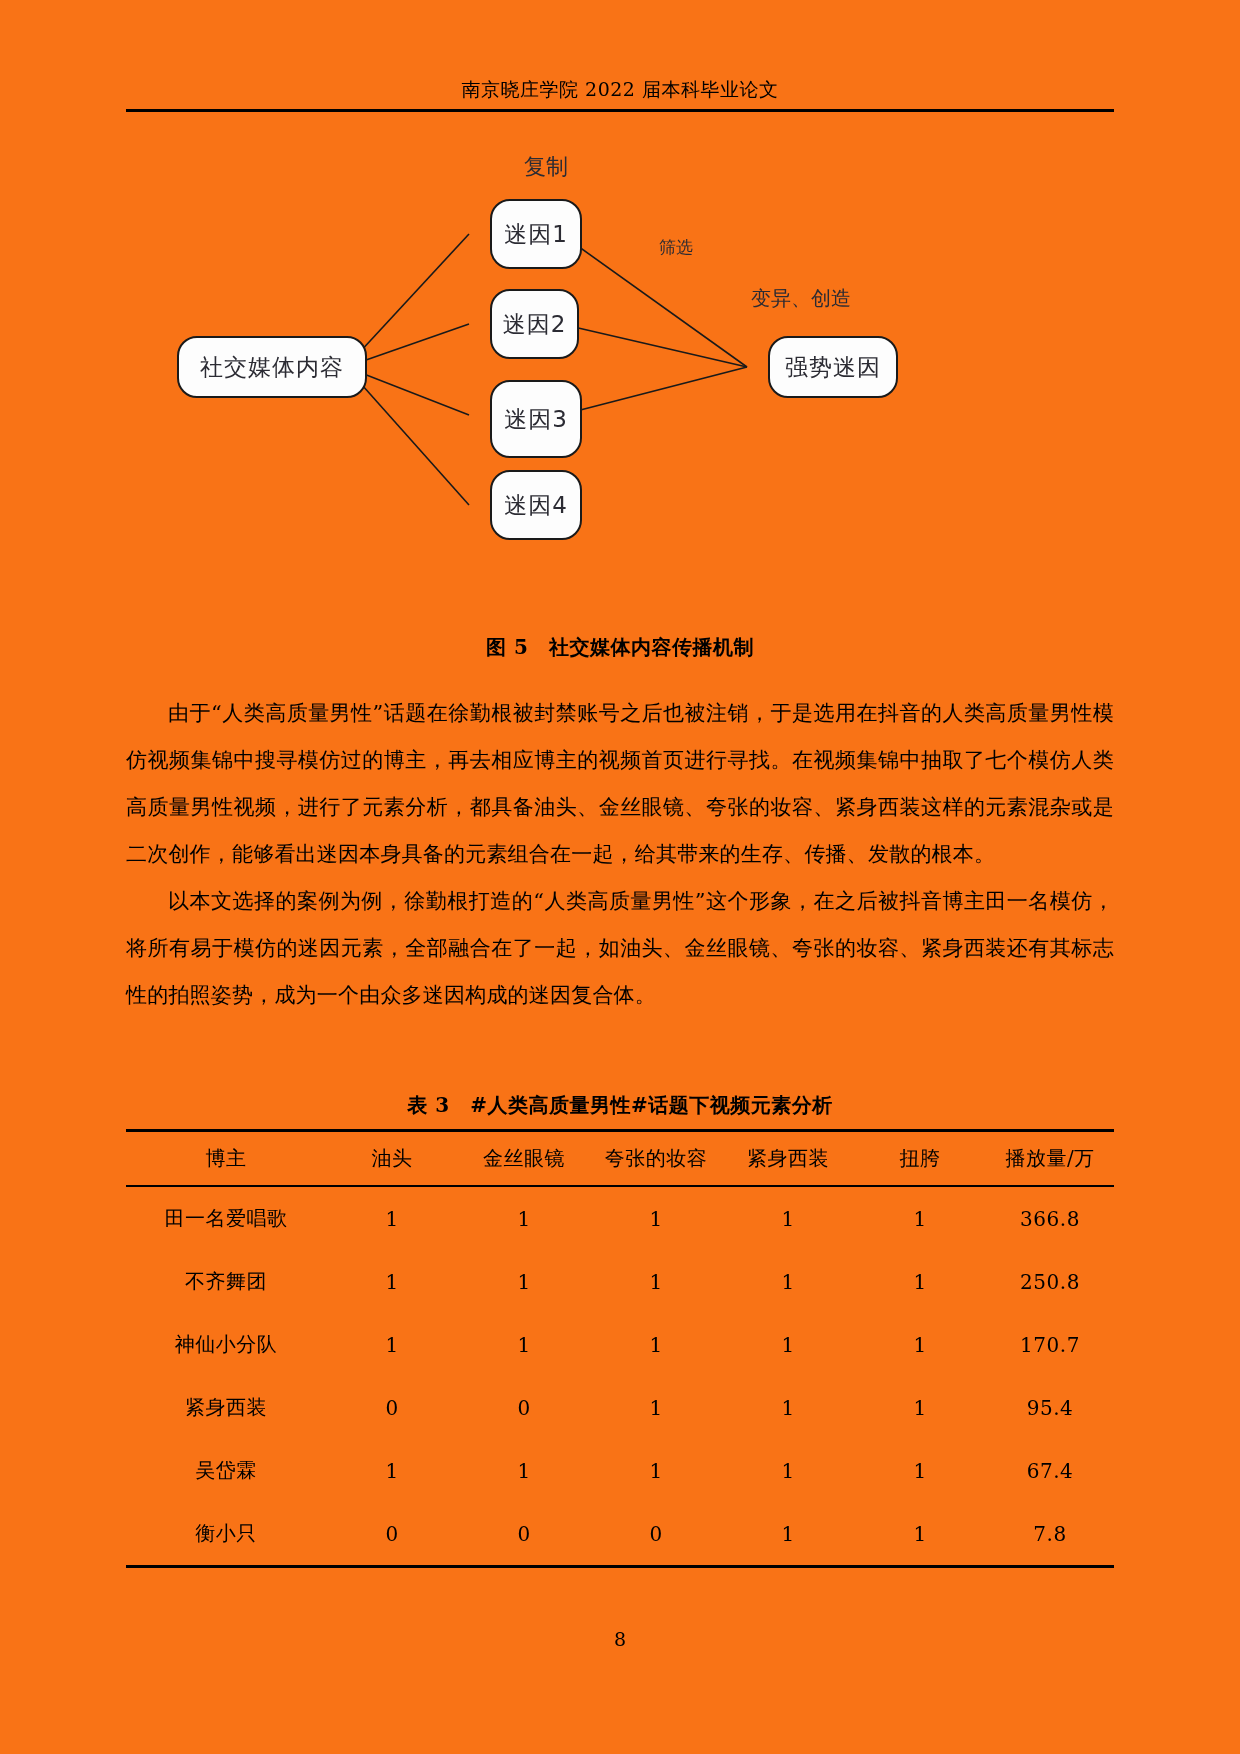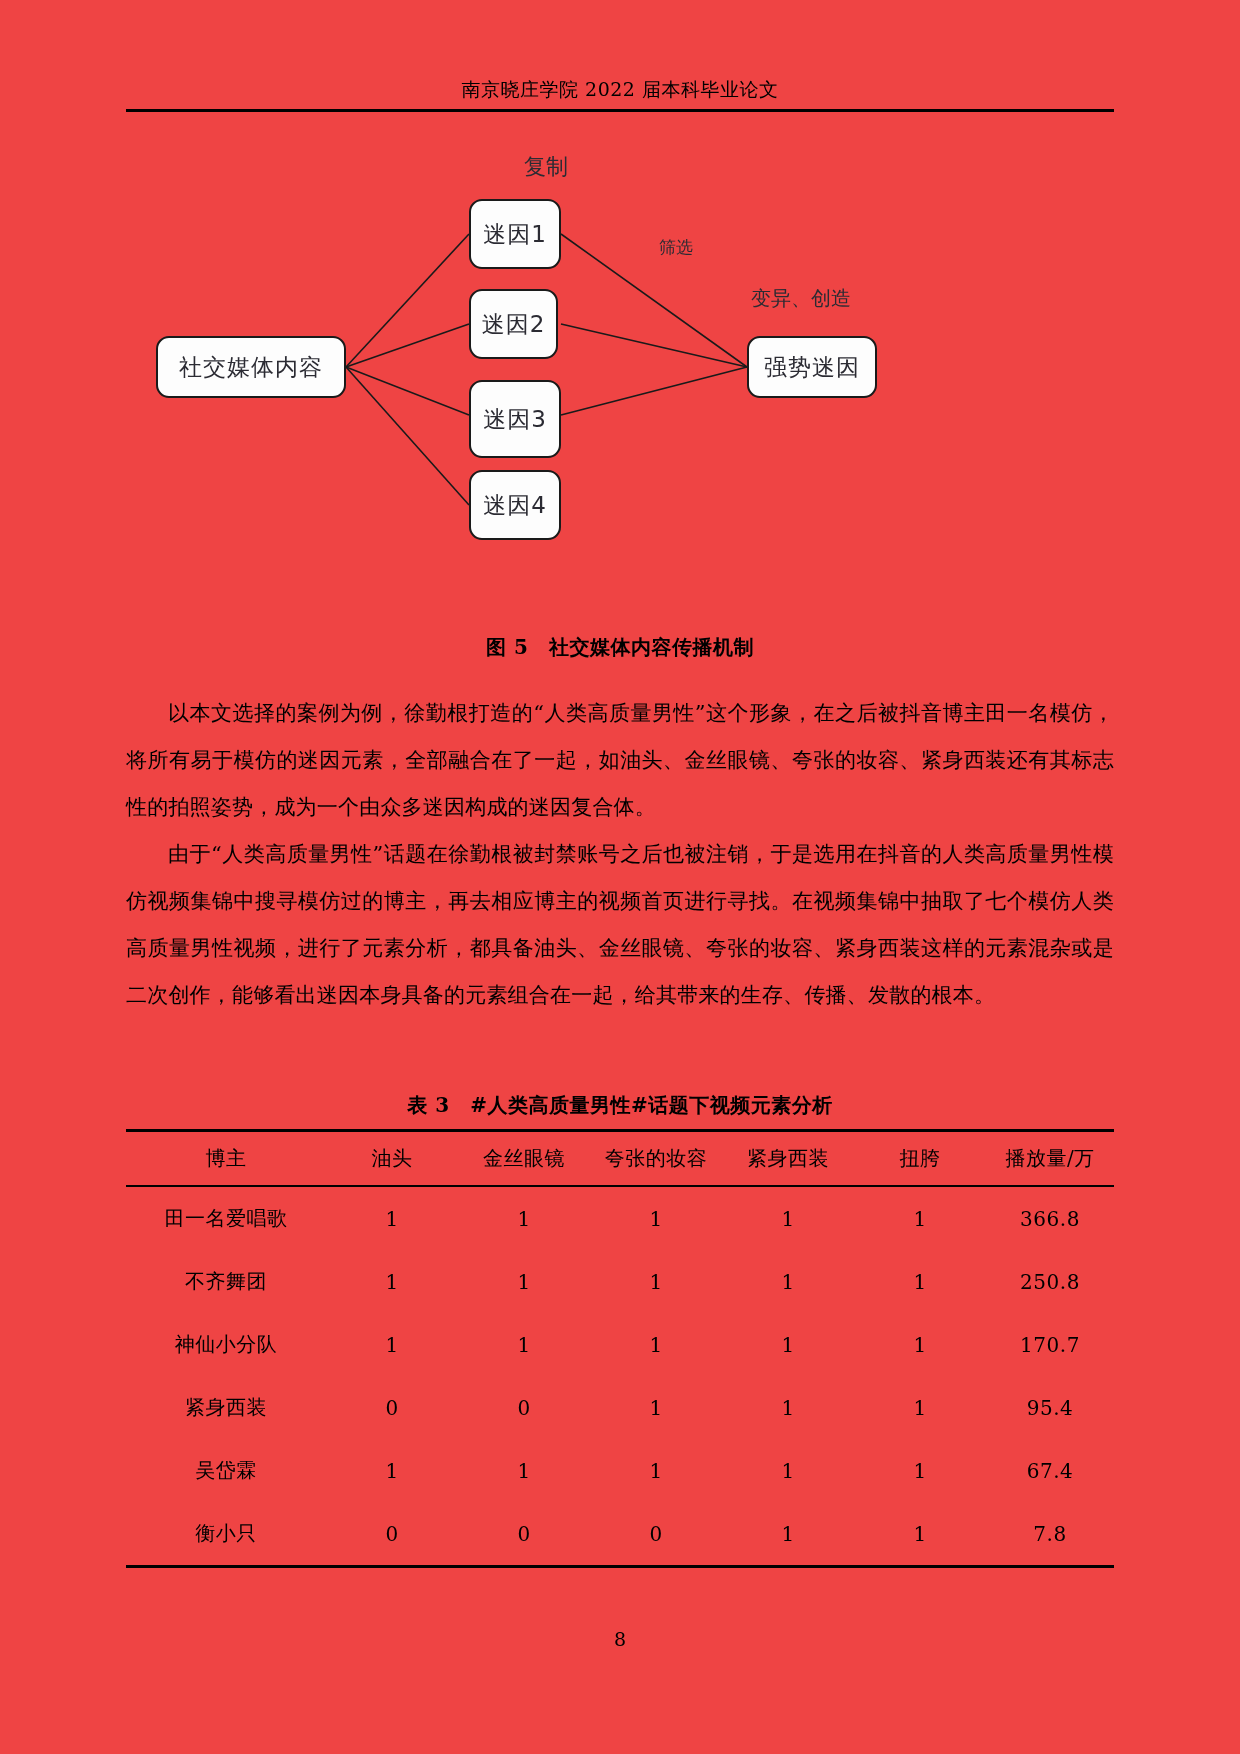--- a/index.html
+++ b/index.html
@@ -9,21 +9,21 @@
   }
   body {
     font-family: "DejaVu Serif", "Liberation Serif", serif;
     color: #000000;
   }
   .page {
     position: relative;
     width: 1240px;
     height: 1754px;
     margin: 0 auto;
-    background: #ef4444;
+    background: #f97316;
     overflow: hidden;
     box-sizing: border-box;
     padding-left: 44px;
   }
 
   
   .header-area {
     position: absolute;
     left: 126px;
     top: 76px;
@@ -57,29 +57,30 @@
   }
   .diagram svg {
     position: absolute;
     left: 0;
     top: 0;
   }
   .node {
     position: absolute;
     box-sizing: border-box;
     border: 2px solid #1a1a1a;
-    border-radius: 13px;
+    border-radius: 20px;
     background: #fdfdfd;
     display: flex;
     align-items: center;
     justify-content: center;
     font-family: "DejaVu Sans", "Liberation Sans", sans-serif;
     font-size: 23px;
     color: #2b2b33;
     letter-spacing: 1px;
+    margin-left: 21px;
   }
   .node-source {
     left: 30px;
     top: 196px;
     width: 190px;
     height: 62px;
     align-items: center;
   }
   .node-meme1 { left: 343px; top: 59px;  width: 92px; height: 70px; }
   .node-meme2 { left: 343px; top: 149px; width: 89px; height: 70px; }
@@ -239,22 +240,22 @@
 
       <div class="edge-label label-copy">复制</div>
       <div class="edge-label label-filter">筛选</div>
       <div class="edge-label label-vary">变异、创造</div>
     </div>
   </div>
 
   <div class="figure-caption">图 5　社交媒体内容传播机制</div>
 
   <div class="body-area">
+    <p class="para">由于“人类高质量男性”话题在徐勤根被封禁账号之后也被注销，于是选用在抖音的人类高质量男性模仿视频集锦中搜寻模仿过的博主，再去相应博主的视频首页进行寻找。在视频集锦中抽取了七个模仿人类高质量男性视频，进行了元素分析，都具备油头、金丝眼镜、夸张的妆容、紧身西装这样的元素混杂或是二次创作，能够看出迷因本身具备的元素组合在一起，给其带来的生存、传播、发散的根本。</p>
     <p class="para">以本文选择的案例为例，徐勤根打造的“人类高质量男性”这个形象，在之后被抖音博主田一名模仿，将所有易于模仿的迷因元素，全部融合在了一起，如油头、金丝眼镜、夸张的妆容、紧身西装还有其标志性的拍照姿势，成为一个由众多迷因构成的迷因复合体。</p>
-    <p class="para">由于“人类高质量男性”话题在徐勤根被封禁账号之后也被注销，于是选用在抖音的人类高质量男性模仿视频集锦中搜寻模仿过的博主，再去相应博主的视频首页进行寻找。在视频集锦中抽取了七个模仿人类高质量男性视频，进行了元素分析，都具备油头、金丝眼镜、夸张的妆容、紧身西装这样的元素混杂或是二次创作，能够看出迷因本身具备的元素组合在一起，给其带来的生存、传播、发散的根本。</p>
   </div>
 
   <div class="table-block">
     <div class="table-caption">表 3　#人类高质量男性#话题下视频元素分析</div>
 
     <table class="data-table">
       <colgroup>
         <col class="c-blogger">
         <col class="c-el">
         <col class="c-el">

